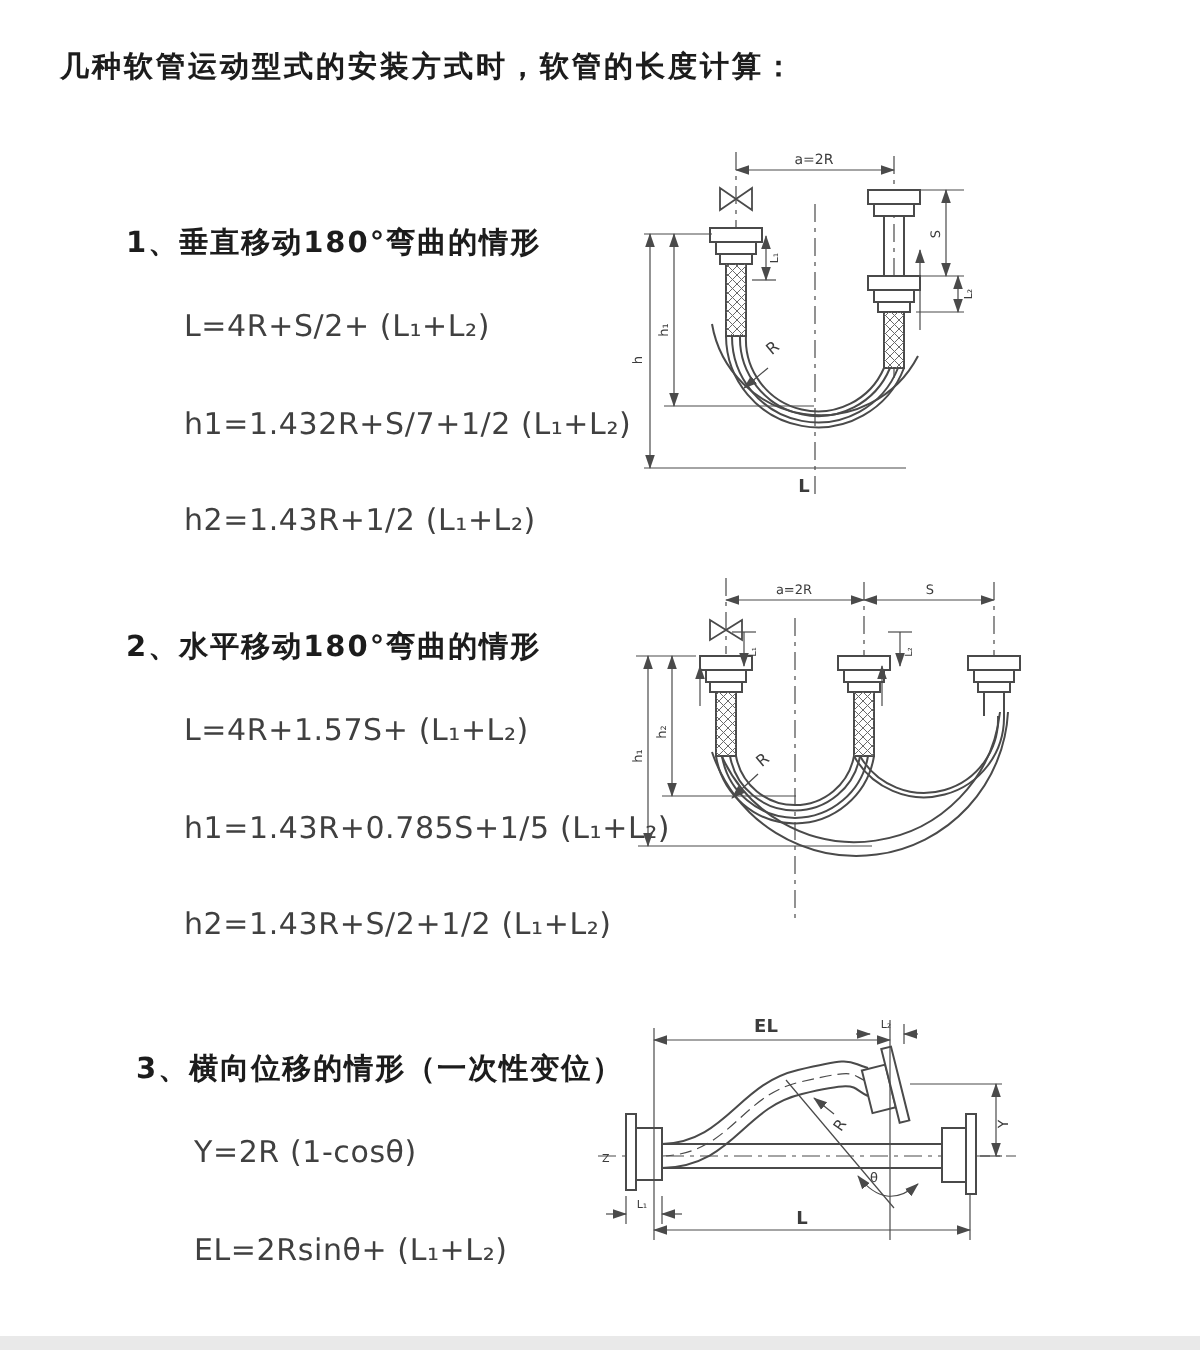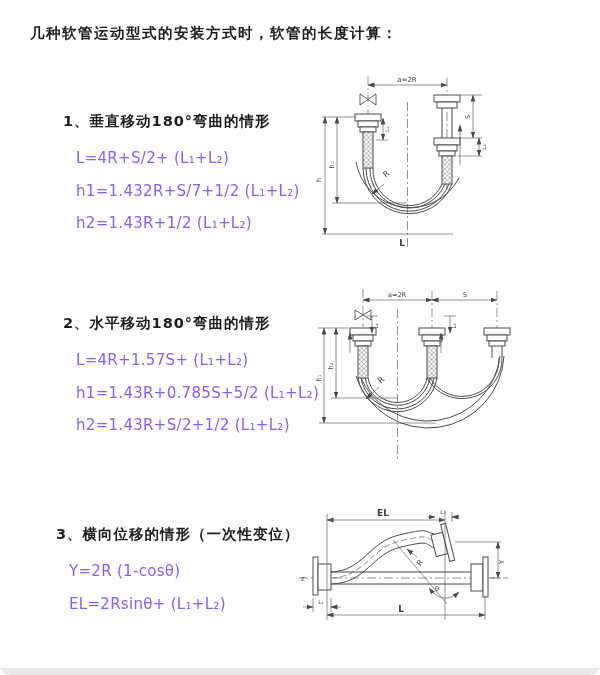--- a/index.html
+++ b/index.html
@@ -3,35 +3,34 @@
 <meta charset="utf-8">
 <style>
   html,body{margin:0;padding:0;}
   .page{
     position:relative;
     width:600px;height:675px;
     background:#ffffff;
     font-family:"DejaVu Sans","Liberation Sans",sans-serif;
     color:#1c1c1c;
     overflow:hidden;
-    border-radius:11px;
   }
   .title{
     position:absolute;left:30px;top:24px;
     font-size:14.5px;font-weight:700;letter-spacing:1.5px;
     white-space:nowrap;
   }
   .section{position:absolute;white-space:nowrap;}
   .section .heading{
     font-size:14.5px;font-weight:600;letter-spacing:1px;margin:11px;
   }
   .section .formulas{margin:10px 0 0 24px;}
   .section .formulas p{
-    margin:0;height:32.5px;line-height:32.5px;
-    font-size:15px;font-weight:400;letter-spacing:0.3px;color:#8b5cf6;
+    margin:16px;height:32.5px;line-height:32.5px;
+    font-size:15px;font-weight:400;letter-spacing:0.3px;color:#404040;
   }
   .diagram{position:absolute;}
   svg{display:block;}
   svg text{
     font-family:"DejaVu Sans",sans-serif;
     fill:#3c3c3c;
   }
   .page-edge{
     position:absolute;left:0;bottom:0;width:600px;height:7px;
     background:#e9e9e9;
@@ -50,26 +49,26 @@
       <p>L=4R+S/2+ (L₁+L₂)</p>
       <p>h1=1.432R+S/7+1/2 (L₁+L₂)</p>
       <p>h2=1.43R+1/2 (L₁+L₂)</p>
     </div>
   </div>
 
   <div class="section" style="left:52px;top:303px;">
     <p class="heading">2、水平移动180°弯曲的情形</p>
     <div class="formulas">
       <p>L=4R+1.57S+ (L₁+L₂)</p>
-      <p>h1=1.43R+0.785S+5/2 (L₁+L₂)</p>
+      <p>h1=1.43R+0.785S+1/5 (L₁+L₂)</p>
       <p>h2=1.43R+S/2+1/2 (L₁+L₂)</p>
     </div>
   </div>
 
-  <div class="section" style="left:45px;top:514px;">
+  <div class="section" style="left:57px;top:514px;">
     <p class="heading">3、横向位移的情形（一次性变位）</p>
     <div class="formulas">
       <p>Y=2R (1-cosθ)</p>
       <p>EL=2Rsinθ+ (L₁+L₂)</p>
     </div>
   </div>
 
   <div class="diagram" style="left:310px;top:70px;">
   <svg width="240" height="190" viewBox="0 0 240 190">
     <defs>

